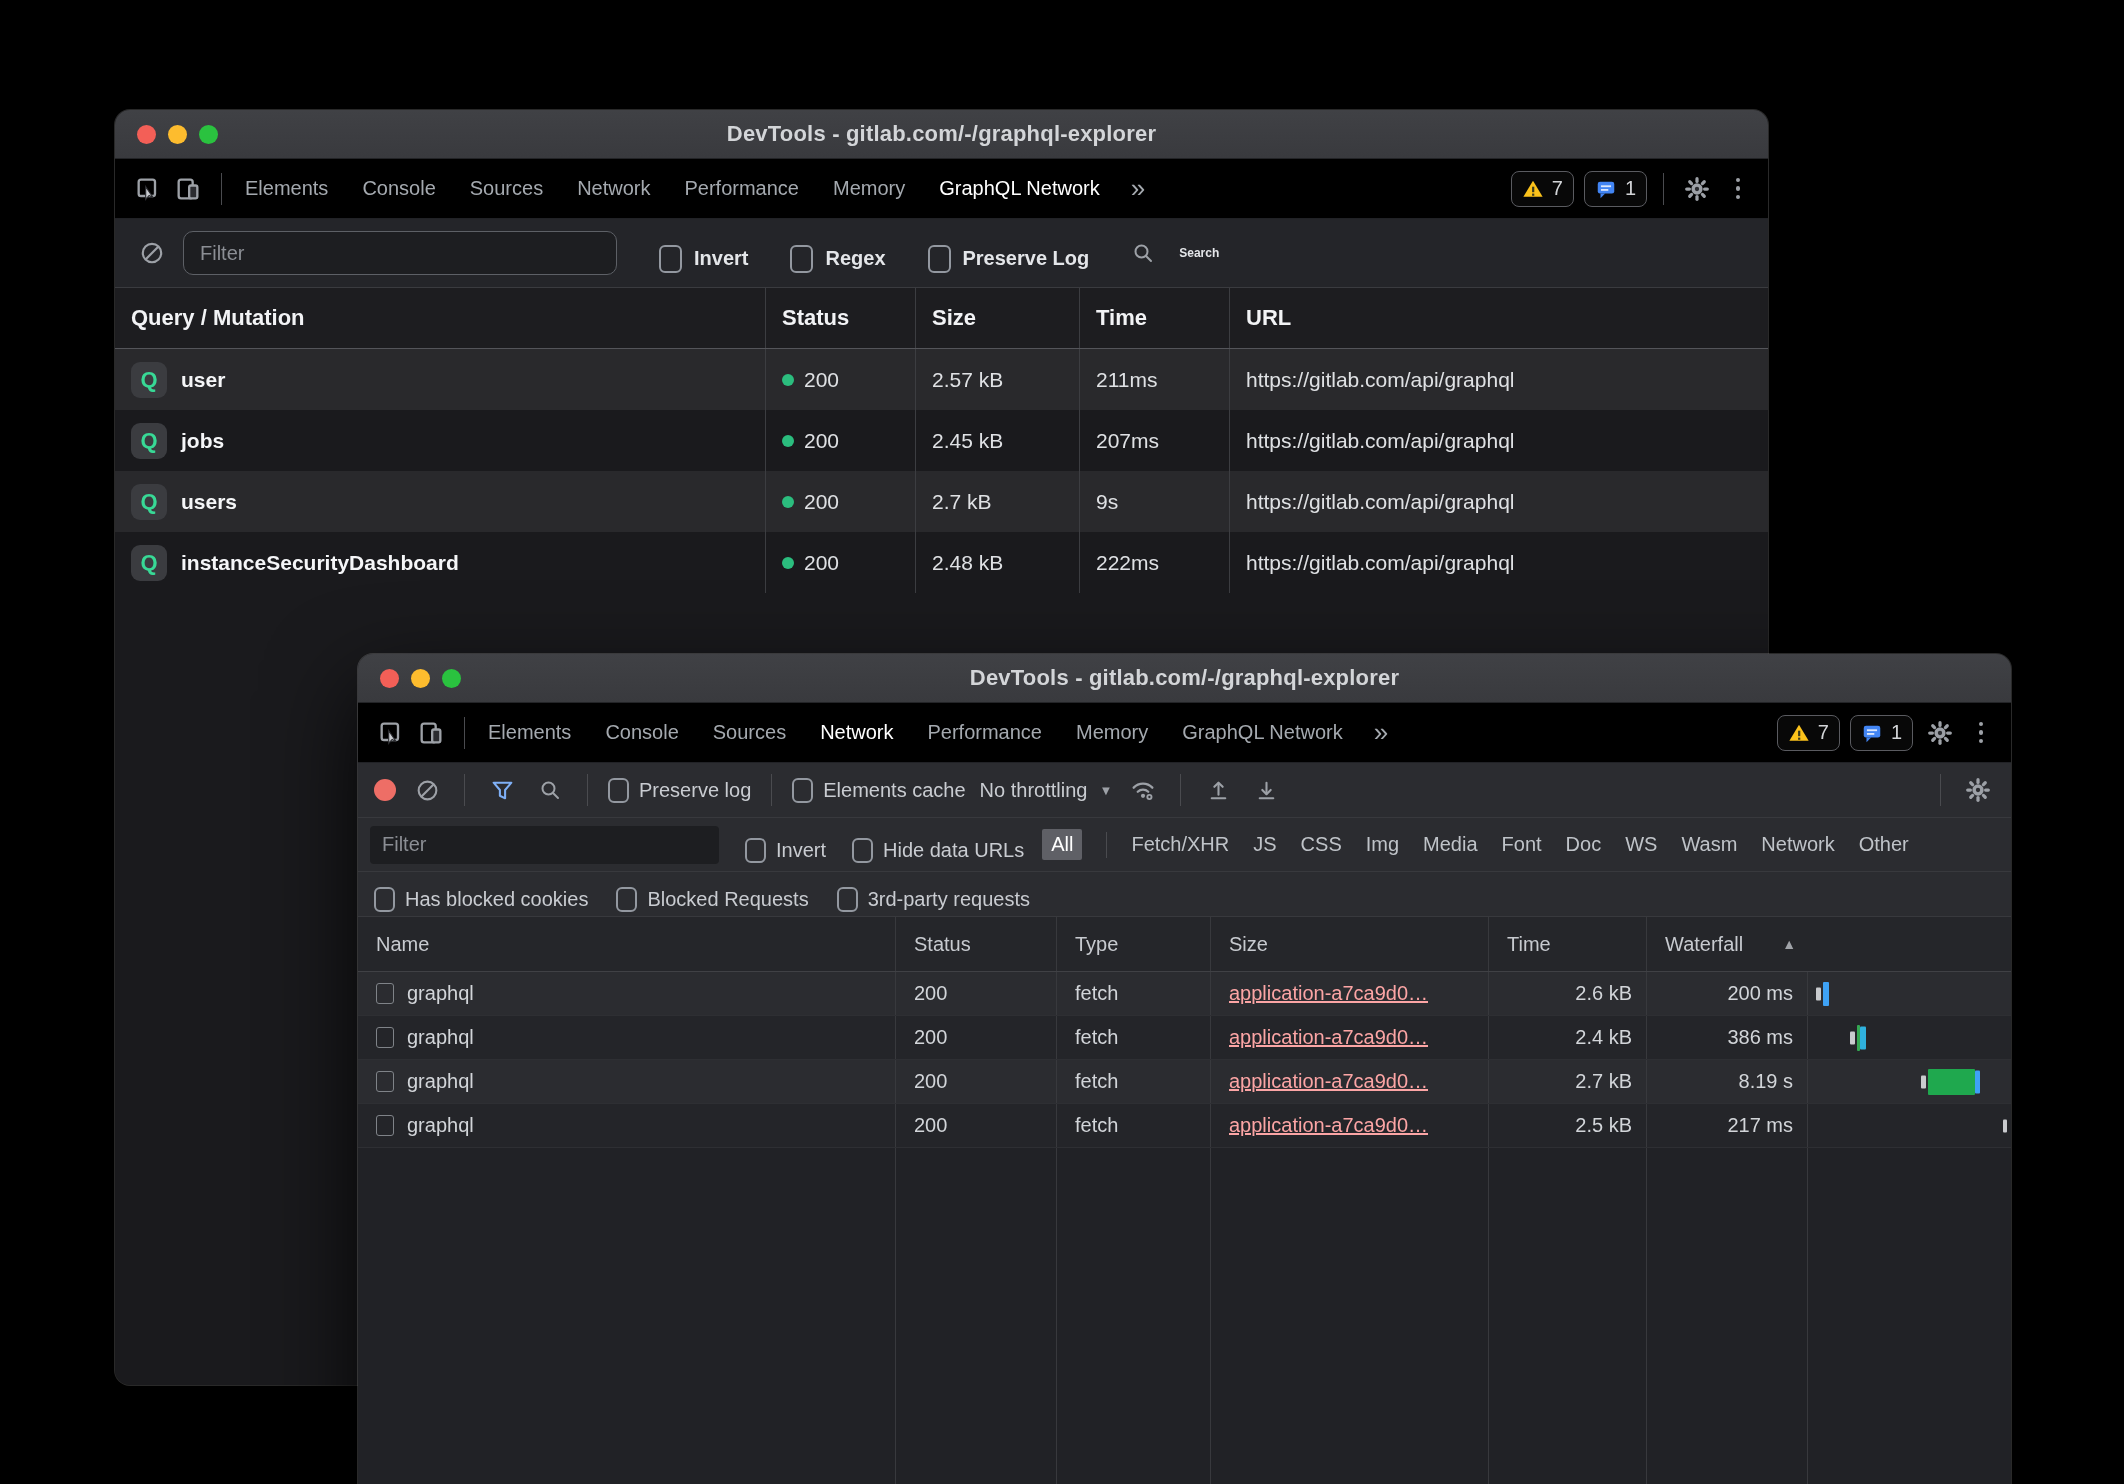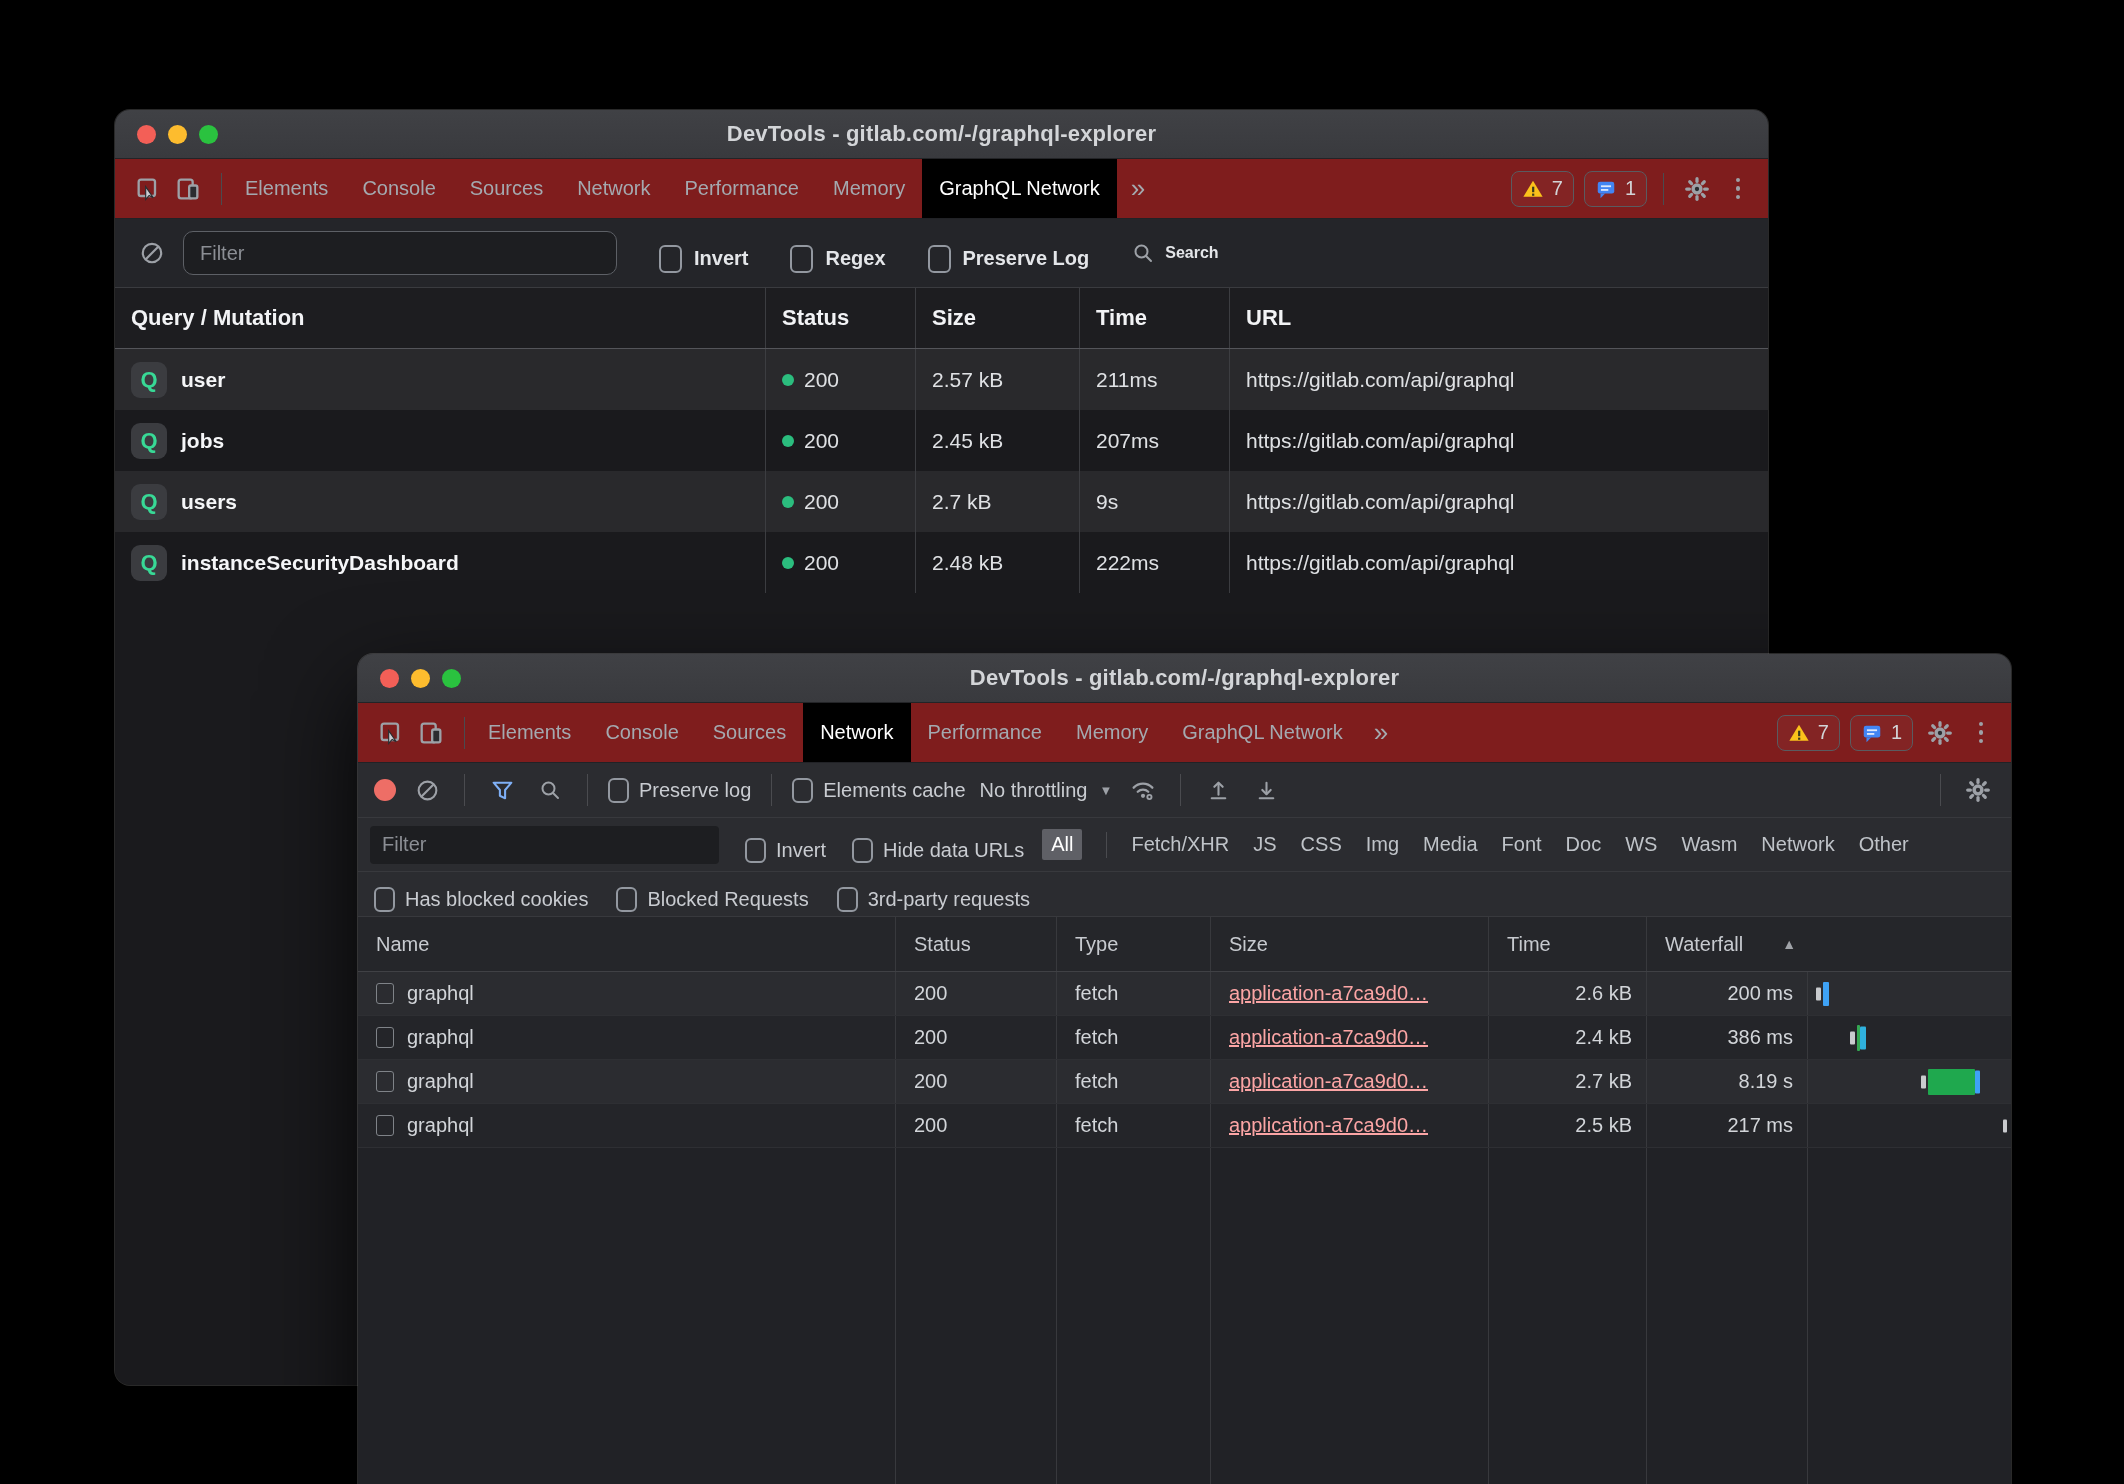--- a/index.html
+++ b/index.html
@@ -14,21 +14,21 @@
   .titlebar{height:48px;flex:0 0 48px;background:linear-gradient(#404145,#393a3e);position:relative;
             display:flex;align-items:center;border-bottom:1px solid #232427;}
   .traffic{display:flex;gap:12px;margin-left:22px;}
   .light{width:19px;height:19px;border-radius:50%;}
   .light.red{background:#f35f57;}
   .light.yellow{background:#fdbc2e;}
   .light.green{background:#2ac23f;}
   .win-title{position:absolute;left:0;right:0;text-align:center;color:#d3d5d8;font-size:22px;font-weight:700;letter-spacing:.2px;}
 
   
-  .tabbar{height:59px;flex:0 0 59px;background:#7f1d1d;display:flex;align-items:stretch;border-bottom:1px solid #212226;}
+  .tabbar{height:59px;flex:0 0 59px;background:#000000;display:flex;align-items:stretch;border-bottom:1px solid #212226;}
   .tool-cluster{display:flex;align-items:center;gap:6px;padding:0 10px 0 16px;}
   .vdiv{width:1px;height:32px;background:#4a4b4f;align-self:center;margin:0 6px;}
   .tab{display:flex;align-items:center;padding:0 17px;color:#a4a9af;font-size:20px;cursor:default;white-space:nowrap;}
   .tab.active{background:#000;color:#fff;}
   .chevron{display:flex;align-items:center;color:#a4a9af;font-size:26px;padding:0 14px;}
   .tab-right{margin-left:auto;display:flex;align-items:center;gap:10px;padding-right:16px;}
   .badge{display:flex;align-items:center;gap:8px;border:1px solid #5a5b60;border-radius:8px;height:34px;
          padding:0 10px;color:#d2d4d7;font-size:20px;background:rgba(255,255,255,0.03);}
   .iconbtn{display:flex;align-items:center;justify-content:center;width:34px;height:34px;}
   .dots{display:flex;flex-direction:column;gap:4px;align-items:center;justify-content:center;width:28px;}
@@ -42,21 +42,21 @@
                  border-bottom:1px solid #3a3b3f;padding:0 20px;}
   .gql-input{width:400px;height:42px;margin-left:14px;background:#1d1e21;border:1.5px solid #5d6066;border-radius:10px;
              color:#e8eaed;font-size:20px;padding:0 16px;outline:none;font-family:inherit;}
   .gql-input::placeholder{color:#8b8e94;}
   .cb{border:2px solid #9398a0;border-radius:6px;background:transparent;flex:0 0 auto;}
   .cb.big{width:19px;height:24px;}
   .cb.mid{width:17px;height:21px;}
   .cb.row{width:16px;height:19px;border:1.5px solid #7f8388;border-radius:3px;}
   .cb-group{display:flex;align-items:center;gap:12px;color:#e4e6e9;font-size:20px;font-weight:700;margin-top:11px;}
   .gql-filterrow .cb-group{margin-left:42px;}
-  .searchgrp{display:flex;align-items:center;gap:10px;margin-left:42px;color:#e4e6e9;font-size:16px;font-weight:700;}
+  .searchgrp{display:flex;align-items:center;gap:24px;margin-left:42px;color:#e4e6e9;font-size:12px;font-weight:700;}
 
   
   .gql-grid{display:grid;grid-template-columns:651px 150px 164px 150px 1fr;}
   .gql-header{height:60px;background:#1d1d20;border-bottom:1px solid #54555a;}
   .gql-header .cell{display:flex;align-items:center;color:#f2f3f5;font-size:22px;font-weight:700;}
   .cell{padding:0 0 0 16px;border-right:1px solid #3c3d41;min-width:0;}
   .cell.last{border-right:none;}
   .gql-row{height:61px;}
   .gql-row.odd{background:#29292c;}
   .gql-row.even{background:#1a1a1d;}

